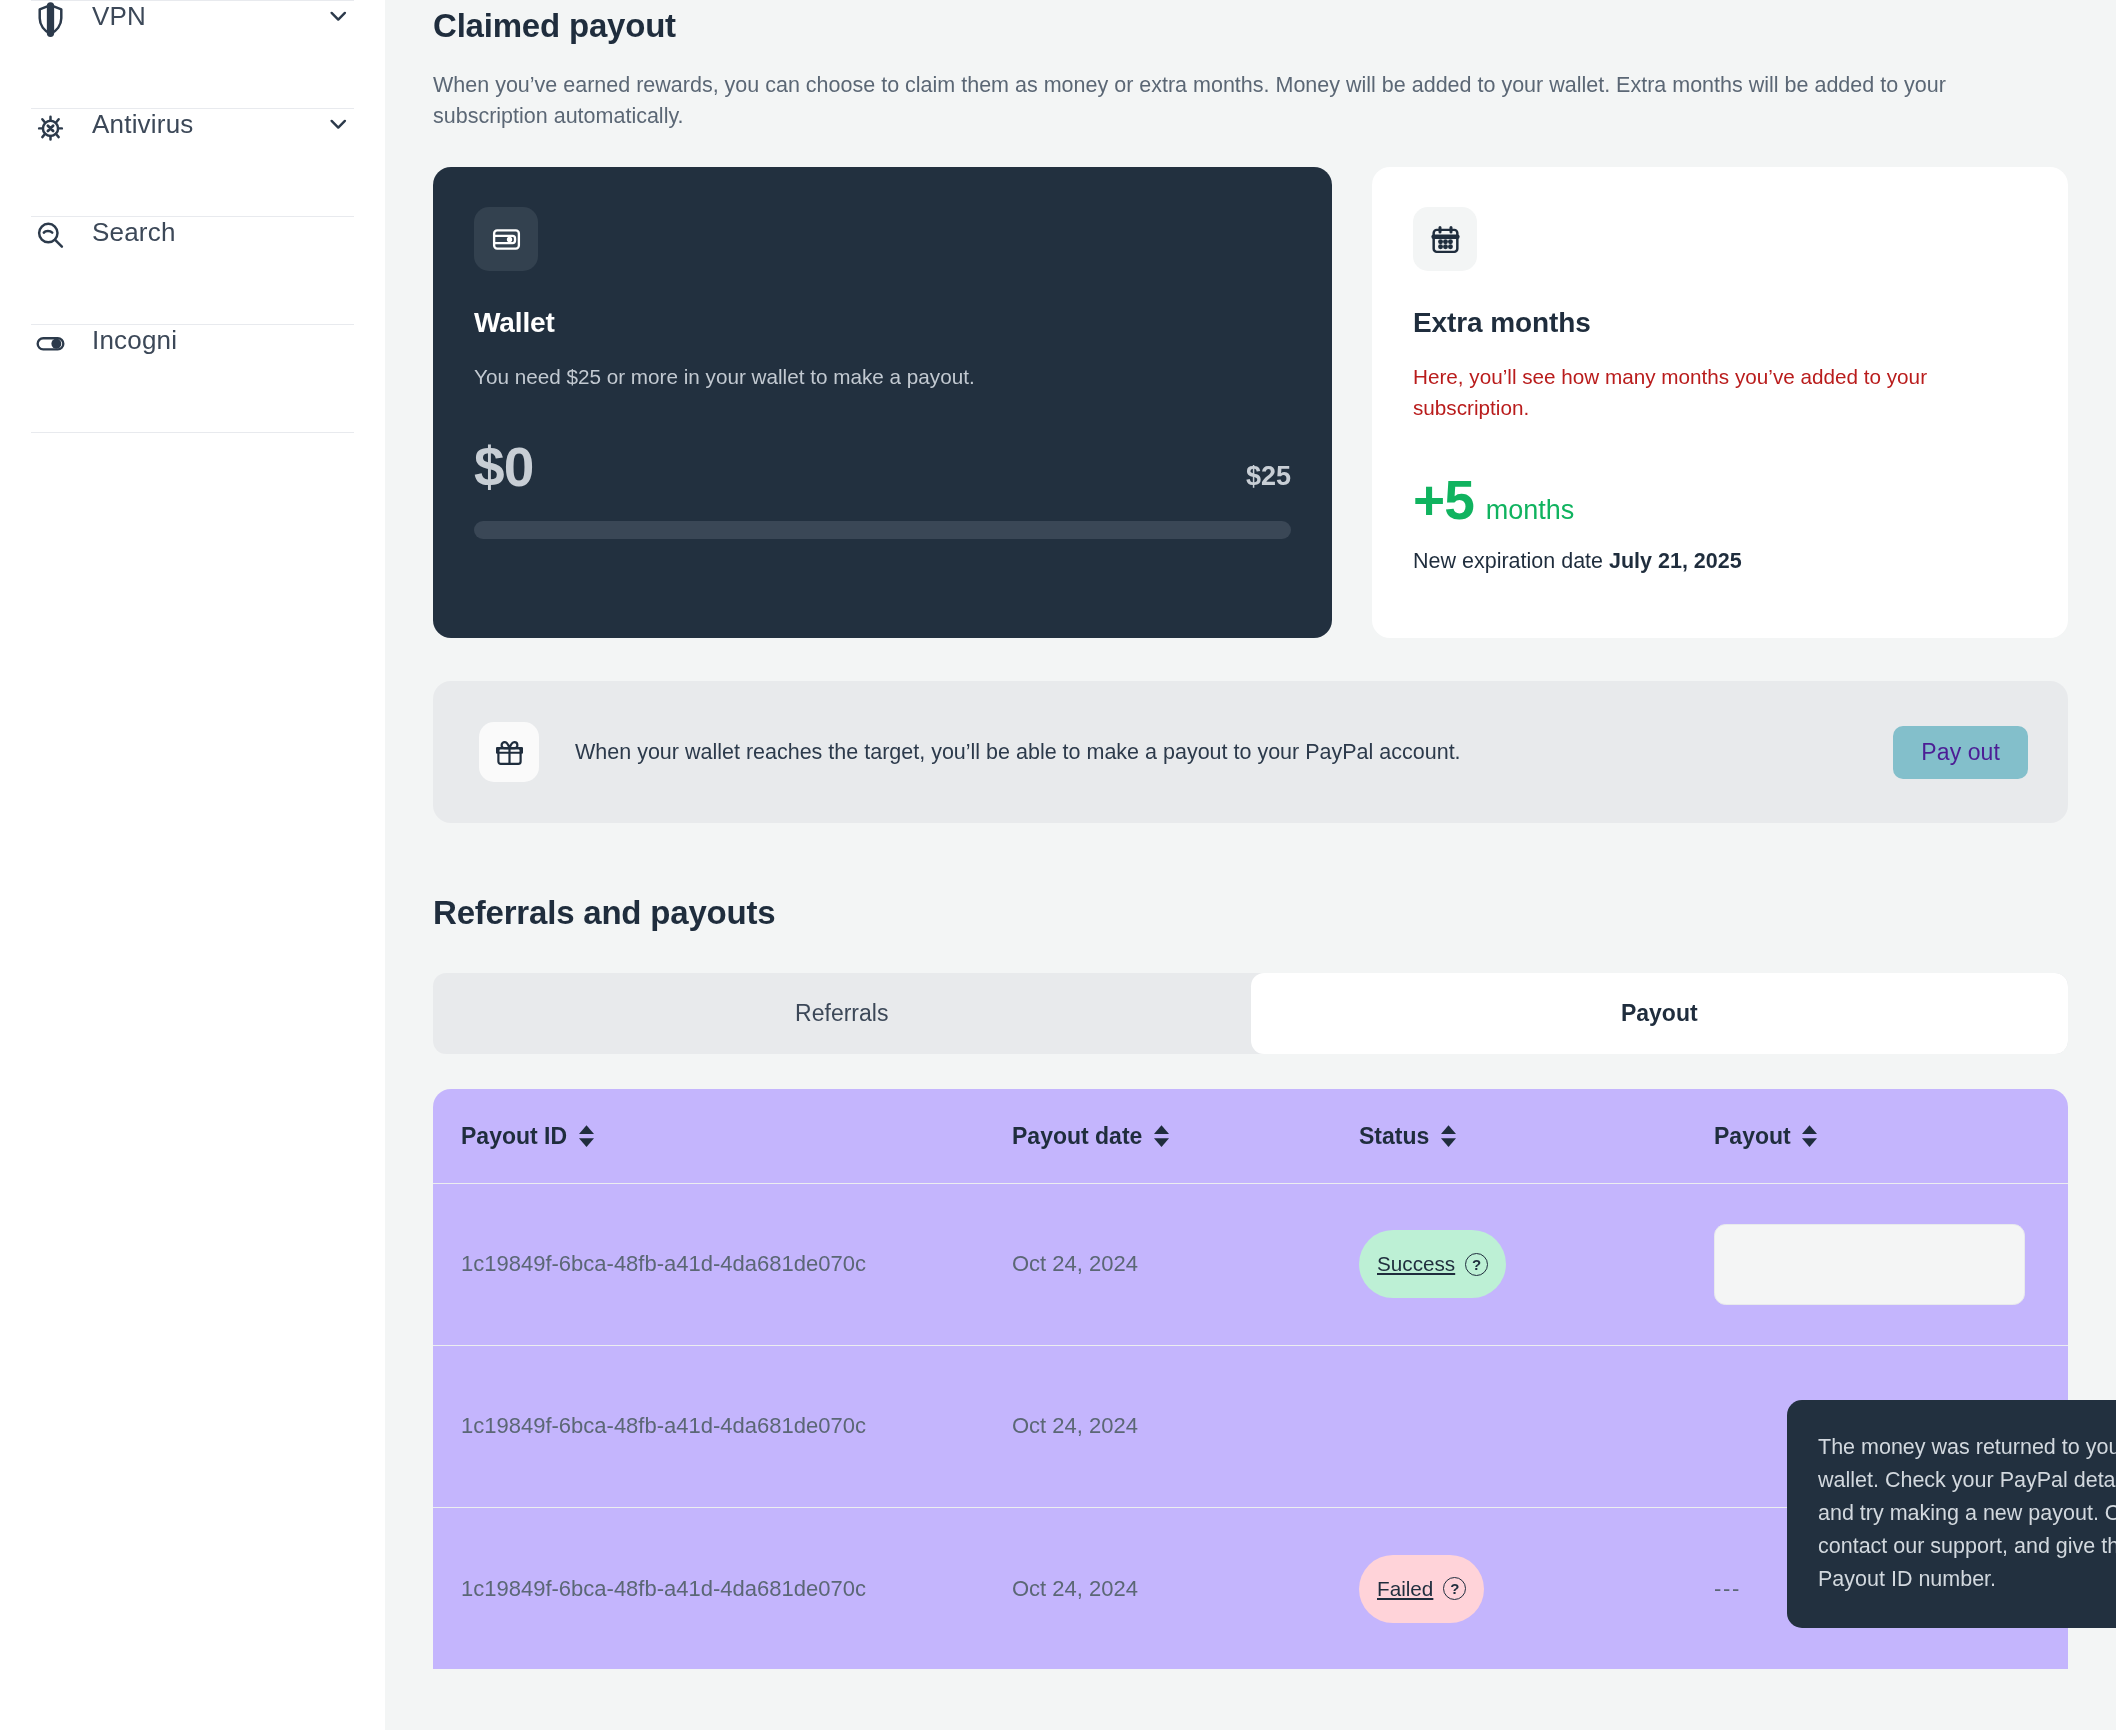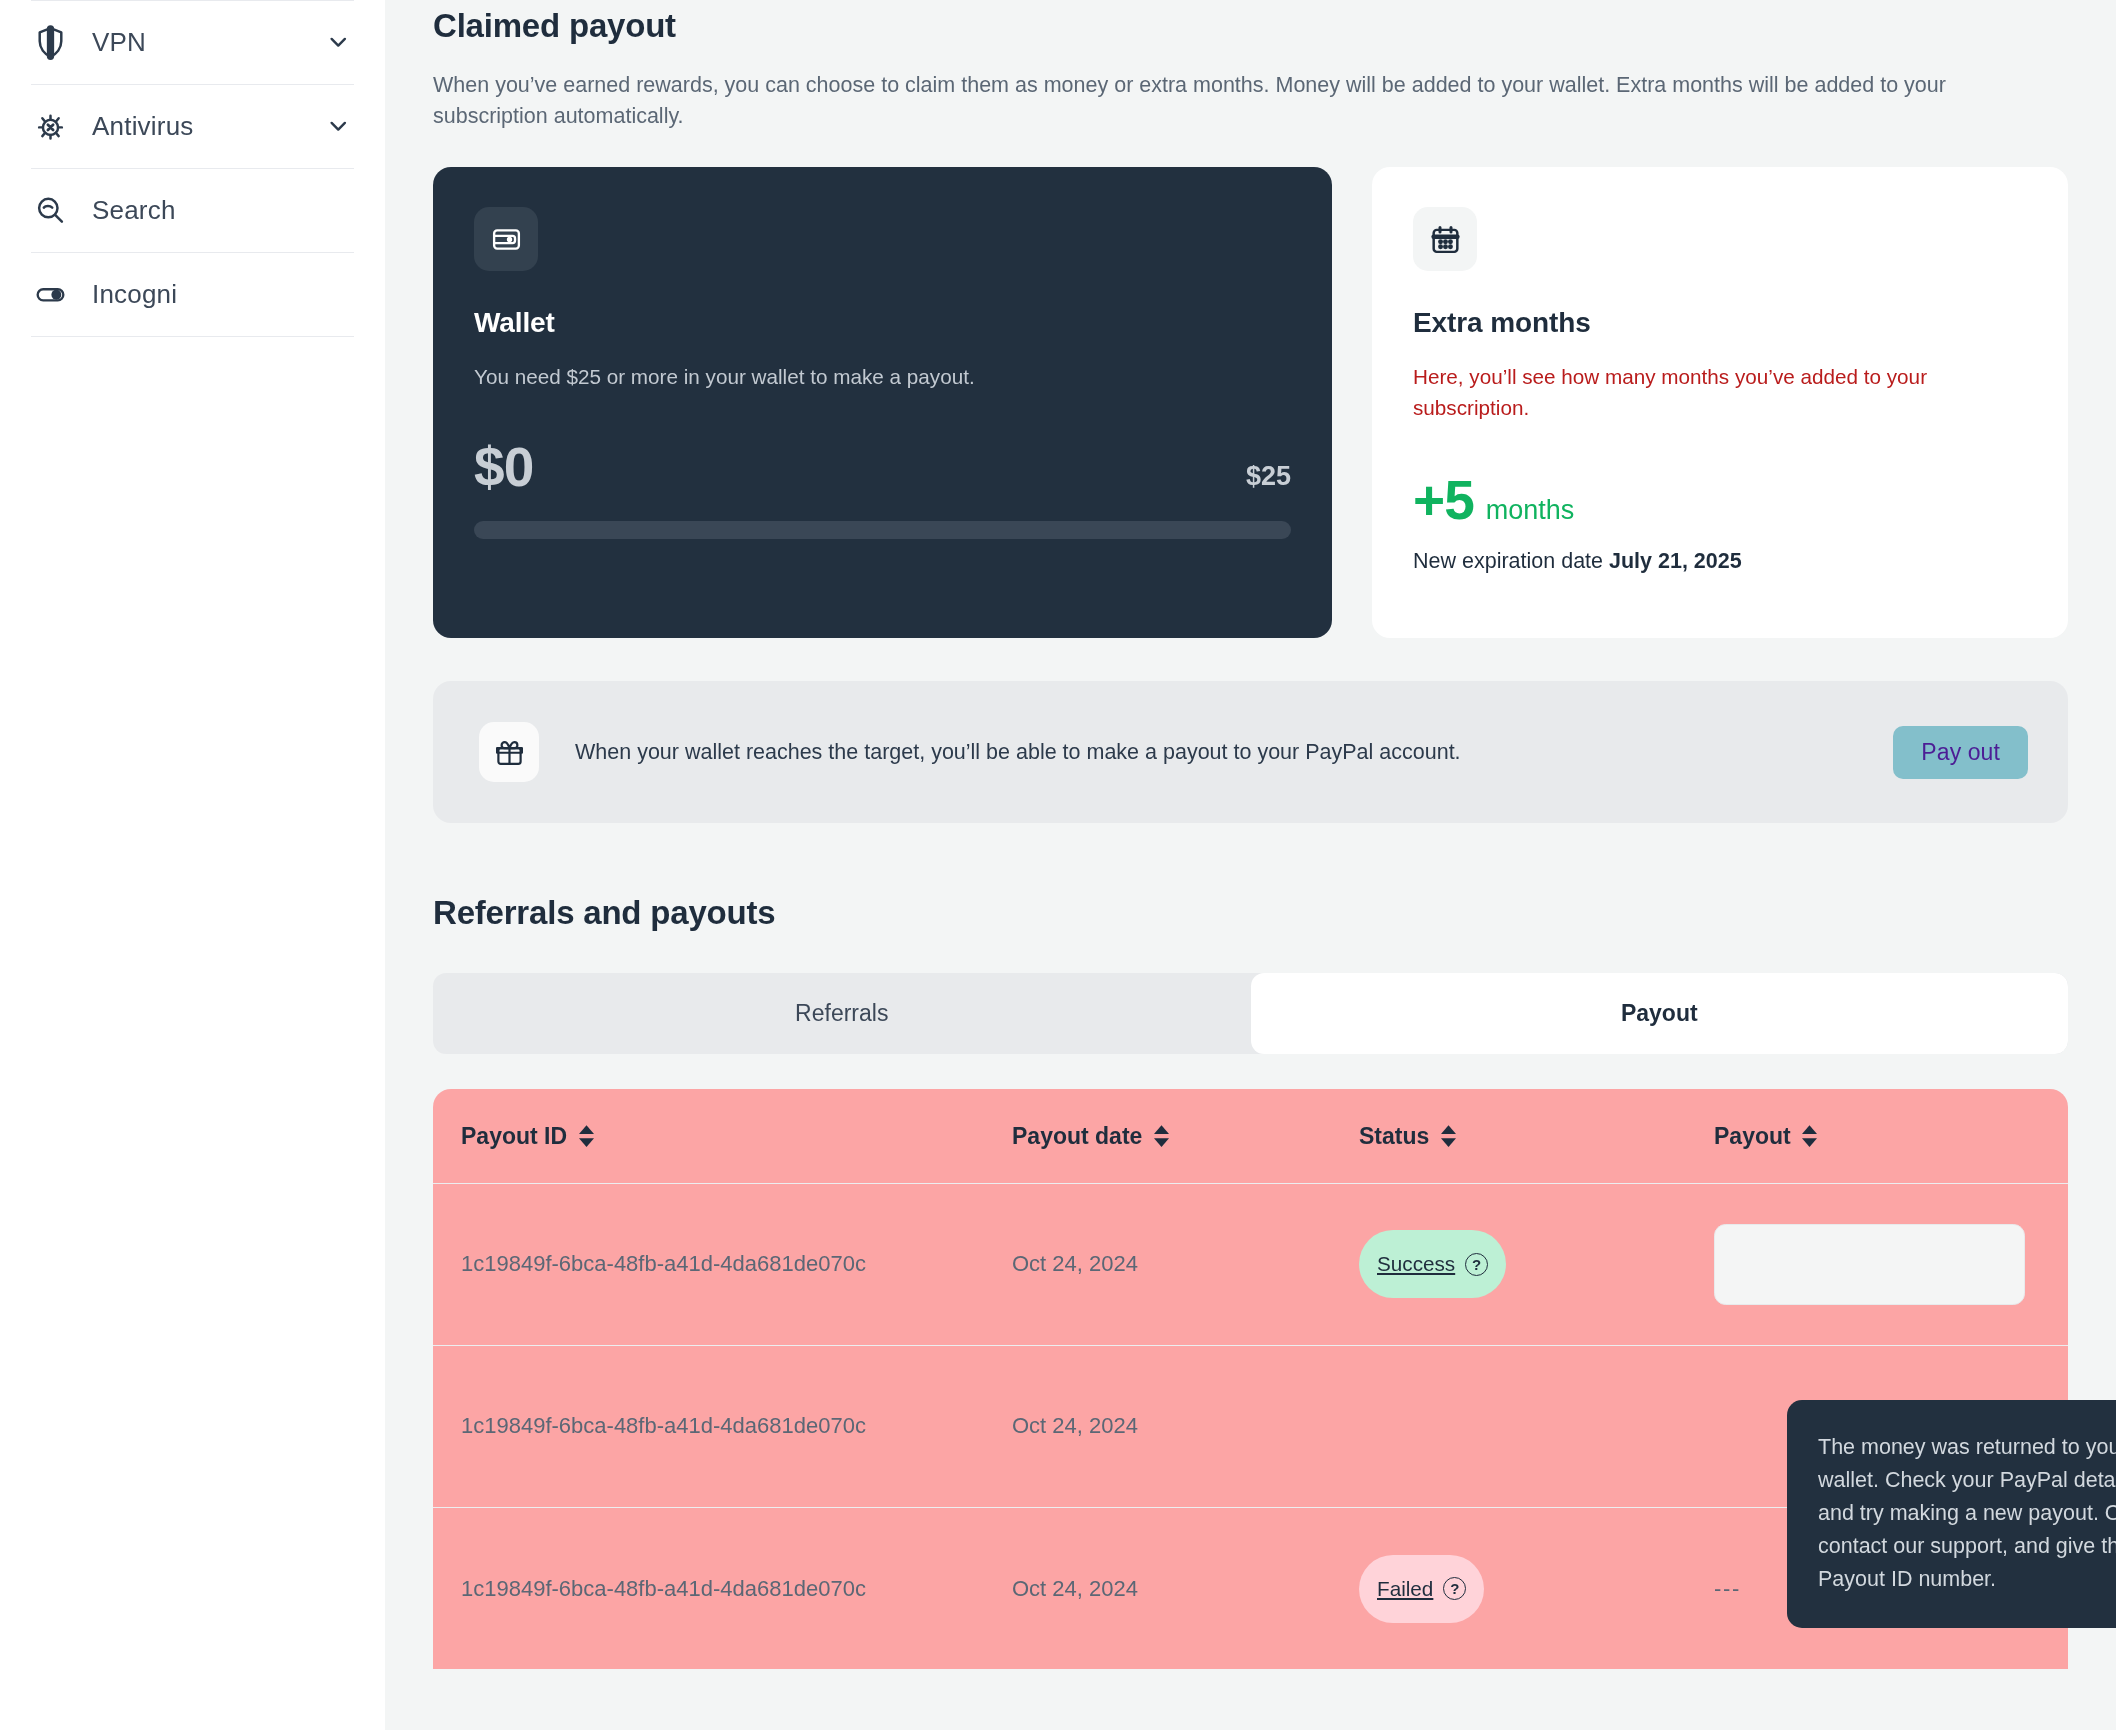--- a/index.html
+++ b/index.html
@@ -35,22 +35,22 @@
     padding-right: 31px;
   }
   .sidebar-top-rule {
     height: 0.8px;
     background: #e8eaee;
     margin-left: 31px;
     margin-right: 31px;
   }
   .nav-item {
     display: flex;
-    align-items: center;
-    height: 84px;
+    align-items: flex-start;
+    height: 108px;
     border-bottom: 0.8px solid #e8eaee;
     cursor: pointer;
     position: relative;
   }
   .nav-item:last-child { border-bottom: 0.8px solid #e8eaee; }
   .nav-icon {
     width: 38px;
     height: 38px;
     flex: 0 0 38px;
     display: flex;
@@ -287,21 +287,21 @@
   .tab.active {
     background: #ffffff;
     border-radius: 13.2px;
     font-weight: bold;
     color: #1f2d3d;
   }
 
   
   .table-wrap {
     margin-top: 35px;
-    background: #fca5a5;
+    background: #c4b5fd;
     border-radius: 18px 18px 0 0;
     overflow: hidden;
   }
   .table {
     width: 100%;
     border-collapse: collapse;
     table-layout: fixed;
   }
   .table th {
     text-align: left;

